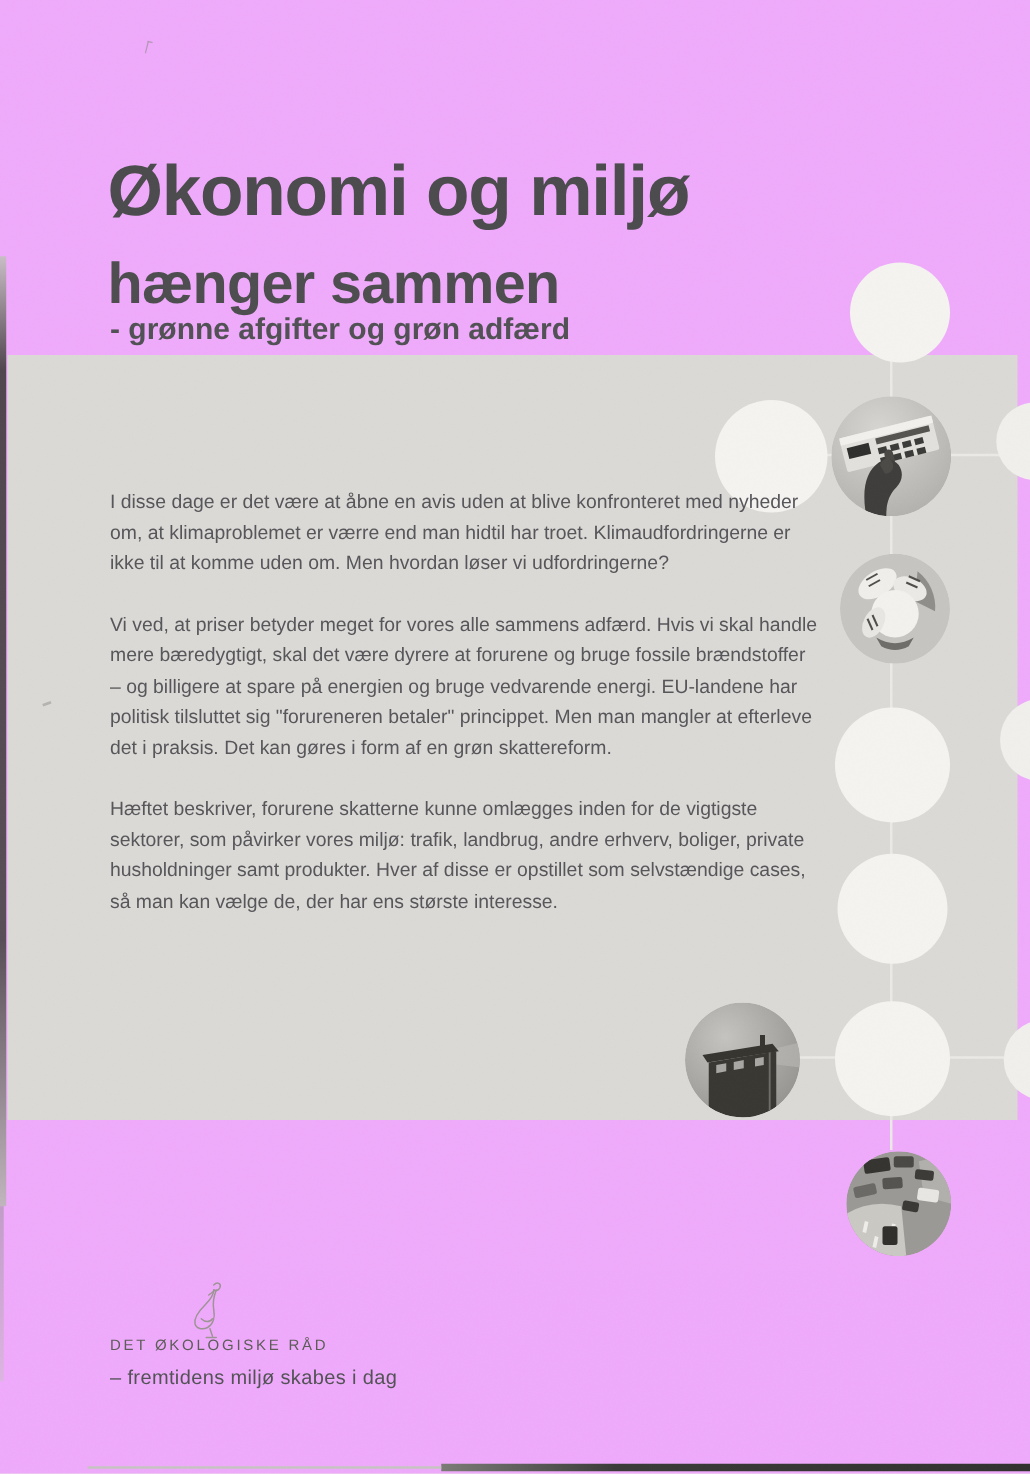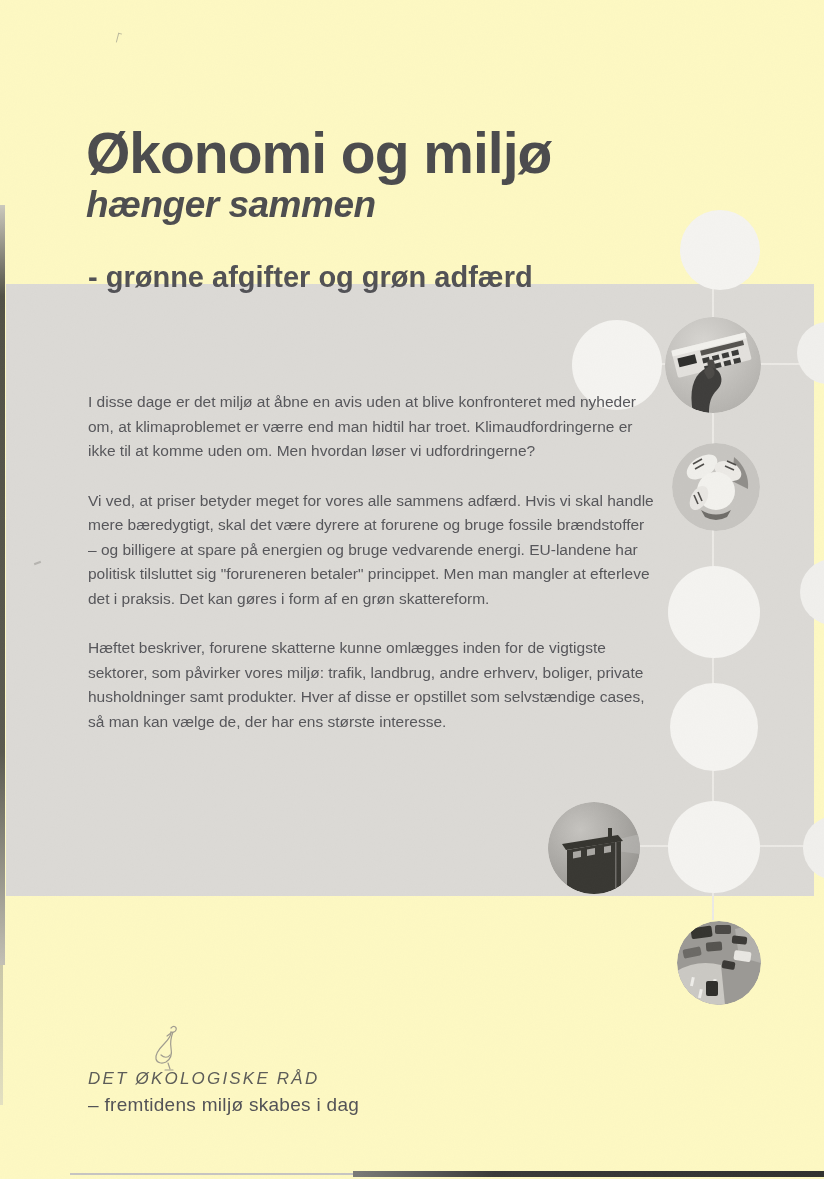--- a/index.html
+++ b/index.html
@@ -3,21 +3,21 @@
 <meta charset="utf-8">
 <style>
   html,body{margin:0;padding:0;}
   body{
     width:824px;height:1179px;
     font-family:"Liberation Sans", sans-serif;
     background:#f0efec;
   }
   .page{
     position:relative;width:824px;height:1179px;overflow:hidden;
-    background:#fef9c3;
+    background:#f0abfc;
   }
   
   .panel{
     position:absolute;left:6px;top:284px;width:808px;height:612px;
     background:#dcdad6;
   }
   
   .cline{position:absolute;background:#eceae6;}
   .vline{left:712px;top:260px;width:2px;height:660px;}
   .hline1{left:580px;top:363px;width:228px;height:2px;}
@@ -28,43 +28,43 @@
   .c-edge{background:#f1f0ed;}
   .photo{overflow:hidden;}
   .photo svg{display:block;}
   
   .title1{
     position:absolute;left:86px;top:120px;
     font-size:57px;font-weight:700;letter-spacing:-1px;
     color:#4b4b4d;white-space:nowrap;
   }
   .title2{
-    position:absolute;left:86px;top:184px;
-    font-size:37px;font-weight:700;letter-spacing:-0.5px;
-    color:#4d4d4f;white-space:nowrap;font-style:italic;
+    position:absolute;left:86px;top:199px;
+    font-size:46px;font-weight:700;letter-spacing:-0.5px;
+    color:#4d4d4f;white-space:nowrap;
   }
   .subtitle{
-    position:absolute;left:88px;top:261px;
-    font-size:29px;font-weight:700;color:#515155;white-space:nowrap;text-align:center;
+    position:absolute;left:88px;top:250px;
+    font-size:24px;font-weight:700;color:#515155;white-space:nowrap;text-align:center;
   }
   
   .bodytext{
     position:absolute;left:88px;top:390px;width:566px;
     font-size:15.5px;line-height:24.5px;color:#56565a;
   }
   .bodytext p{margin:0 0 25px 0;}
   
   .bird{position:absolute;left:146px;top:1024px;width:46px;height:50px;}
   .org{
     position:absolute;left:88px;top:1069px;
-    font-size:17px;letter-spacing:2.2px;color:#5c5c58;white-space:nowrap;font-style:italic;
+    font-size:12px;letter-spacing:2.2px;color:#5c5c58;white-space:nowrap;
   }
   .tagline{
     position:absolute;left:88px;top:1094px;
-    font-size:19px;letter-spacing:0.3px;color:#525256;white-space:nowrap;
+    font-size:16px;letter-spacing:0.3px;color:#525256;white-space:nowrap;
   }
   
   .edge-left{
     position:absolute;left:0;top:205px;width:5px;height:760px;
     background:linear-gradient(#c3c1bd, #33332f 12%, #3d3d3a 72%, #b9b7b3);
     opacity:.85;
   }
   .edge-left2{
     position:absolute;left:0;top:965px;width:3px;height:140px;
     background:linear-gradient(#8a8a87, #c6c4c1);opacity:.45;
@@ -220,21 +220,21 @@
         <rect x="29" y="60" width="12" height="15" rx="2" fill="#2f2e2b"></rect>
       </g>
     </svg>
   </div>
 
   <div class="title1">Økonomi og miljø</div>
   <div class="title2">hænger sammen</div>
   <div class="subtitle">- grønne afgifter og grøn adfærd</div>
 
   <div class="bodytext">
-    <p>I disse dage er det miljø at åbne en avis uden at blive konfronteret med nyheder om, at klimaproblemet er værre end man hidtil har troet. Klimaudfordringerne er ikke til at komme uden om. Men hvordan løser vi udfordringerne?</p>
+    <p>I disse dage er det være at åbne en avis uden at blive konfronteret med nyheder om, at klimaproblemet er værre end man hidtil har troet. Klimaudfordringerne er ikke til at komme uden om. Men hvordan løser vi udfordringerne?</p>
     <p>Vi ved, at priser betyder meget for vores alle sammens adfærd. Hvis vi skal handle mere bæredygtigt, skal det være dyrere at forurene og bruge fossile brændstoffer – og billigere at spare på energien og bruge vedvarende energi. EU-landene har politisk tilsluttet sig "forureneren betaler" princippet. Men man mangler at efterleve det i praksis. Det kan gøres i form af en grøn skattereform.</p>
     <p>Hæftet beskriver, forurene skatterne kunne omlægges inden for de vigtigste sektorer, som påvirker vores miljø: trafik, landbrug, andre erhverv, boliger, private husholdninger samt produkter. Hver af disse er opstillet som selvstændige cases, så man kan vælge de, der har ens største interesse.</p>
   </div>
 
   <svg class="bird" viewBox="0 0 46 50">
     <g stroke="#96928a" stroke-width="1.2" fill="none" stroke-linecap="round" opacity="0.9">
       <path d="M25 4 c3 -3 6 -1 5 2 c-1 2 -3 3 -5 2"></path>
       <path d="M25 8 c0 4 -3 8 -7 12 c-5 5 -9 10 -8 15 c1 4 6 5 10 3 c5 -3 6 -9 5 -14 c-1 -6 0 -11 2 -16"></path>
       <path d="M25 9 l-4 3"></path>
       <path d="M15 31 c3 3 7 3 9 0"></path>

